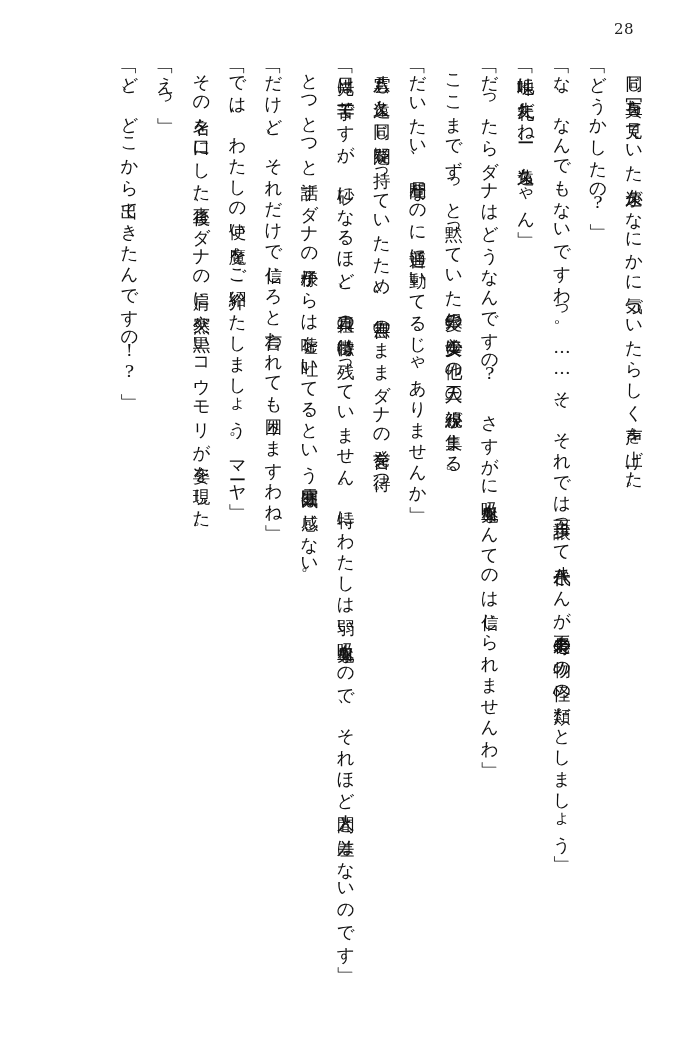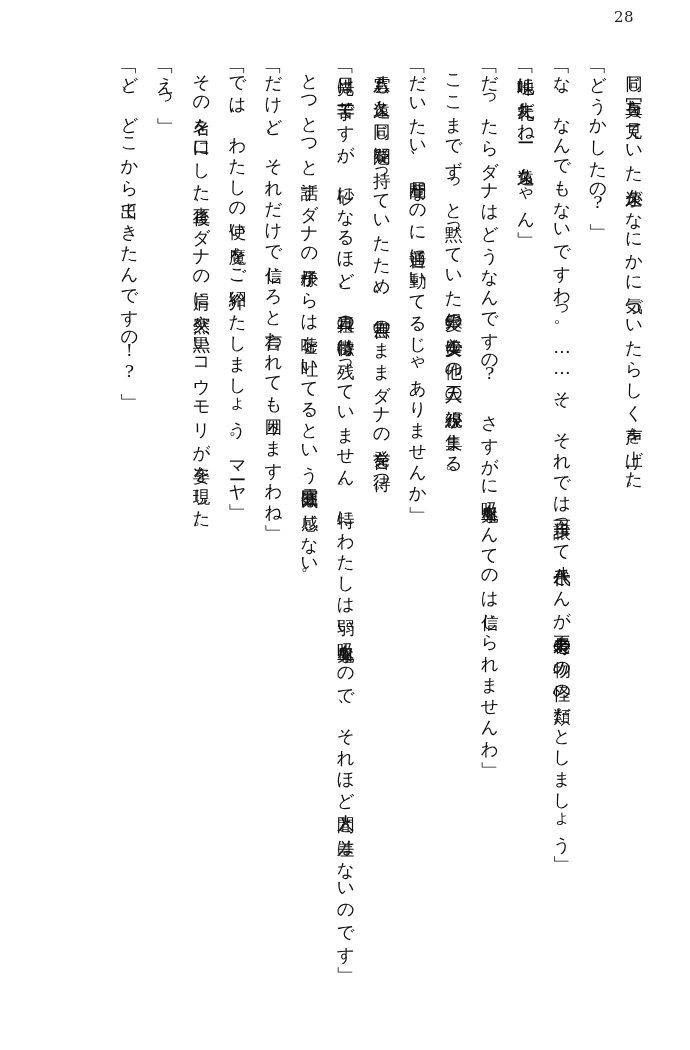--- a/index.html
+++ b/index.html
@@ -18,21 +18,21 @@
   .page {
     position: absolute;
     left: 0;
     top: 0;
     width: 690px;
     height: 1050px;
     box-sizing: border-box;
   }
   .page-number {
     position: absolute;
-    top: 8px;
+    top: 20px;
     right: 56px;
     font-size: 15px;
     letter-spacing: 0.5px;
     color: #222;
   }
   .text-body {
     position: absolute;
     top: 62px;
     right: 38px;
     bottom: 40px;

